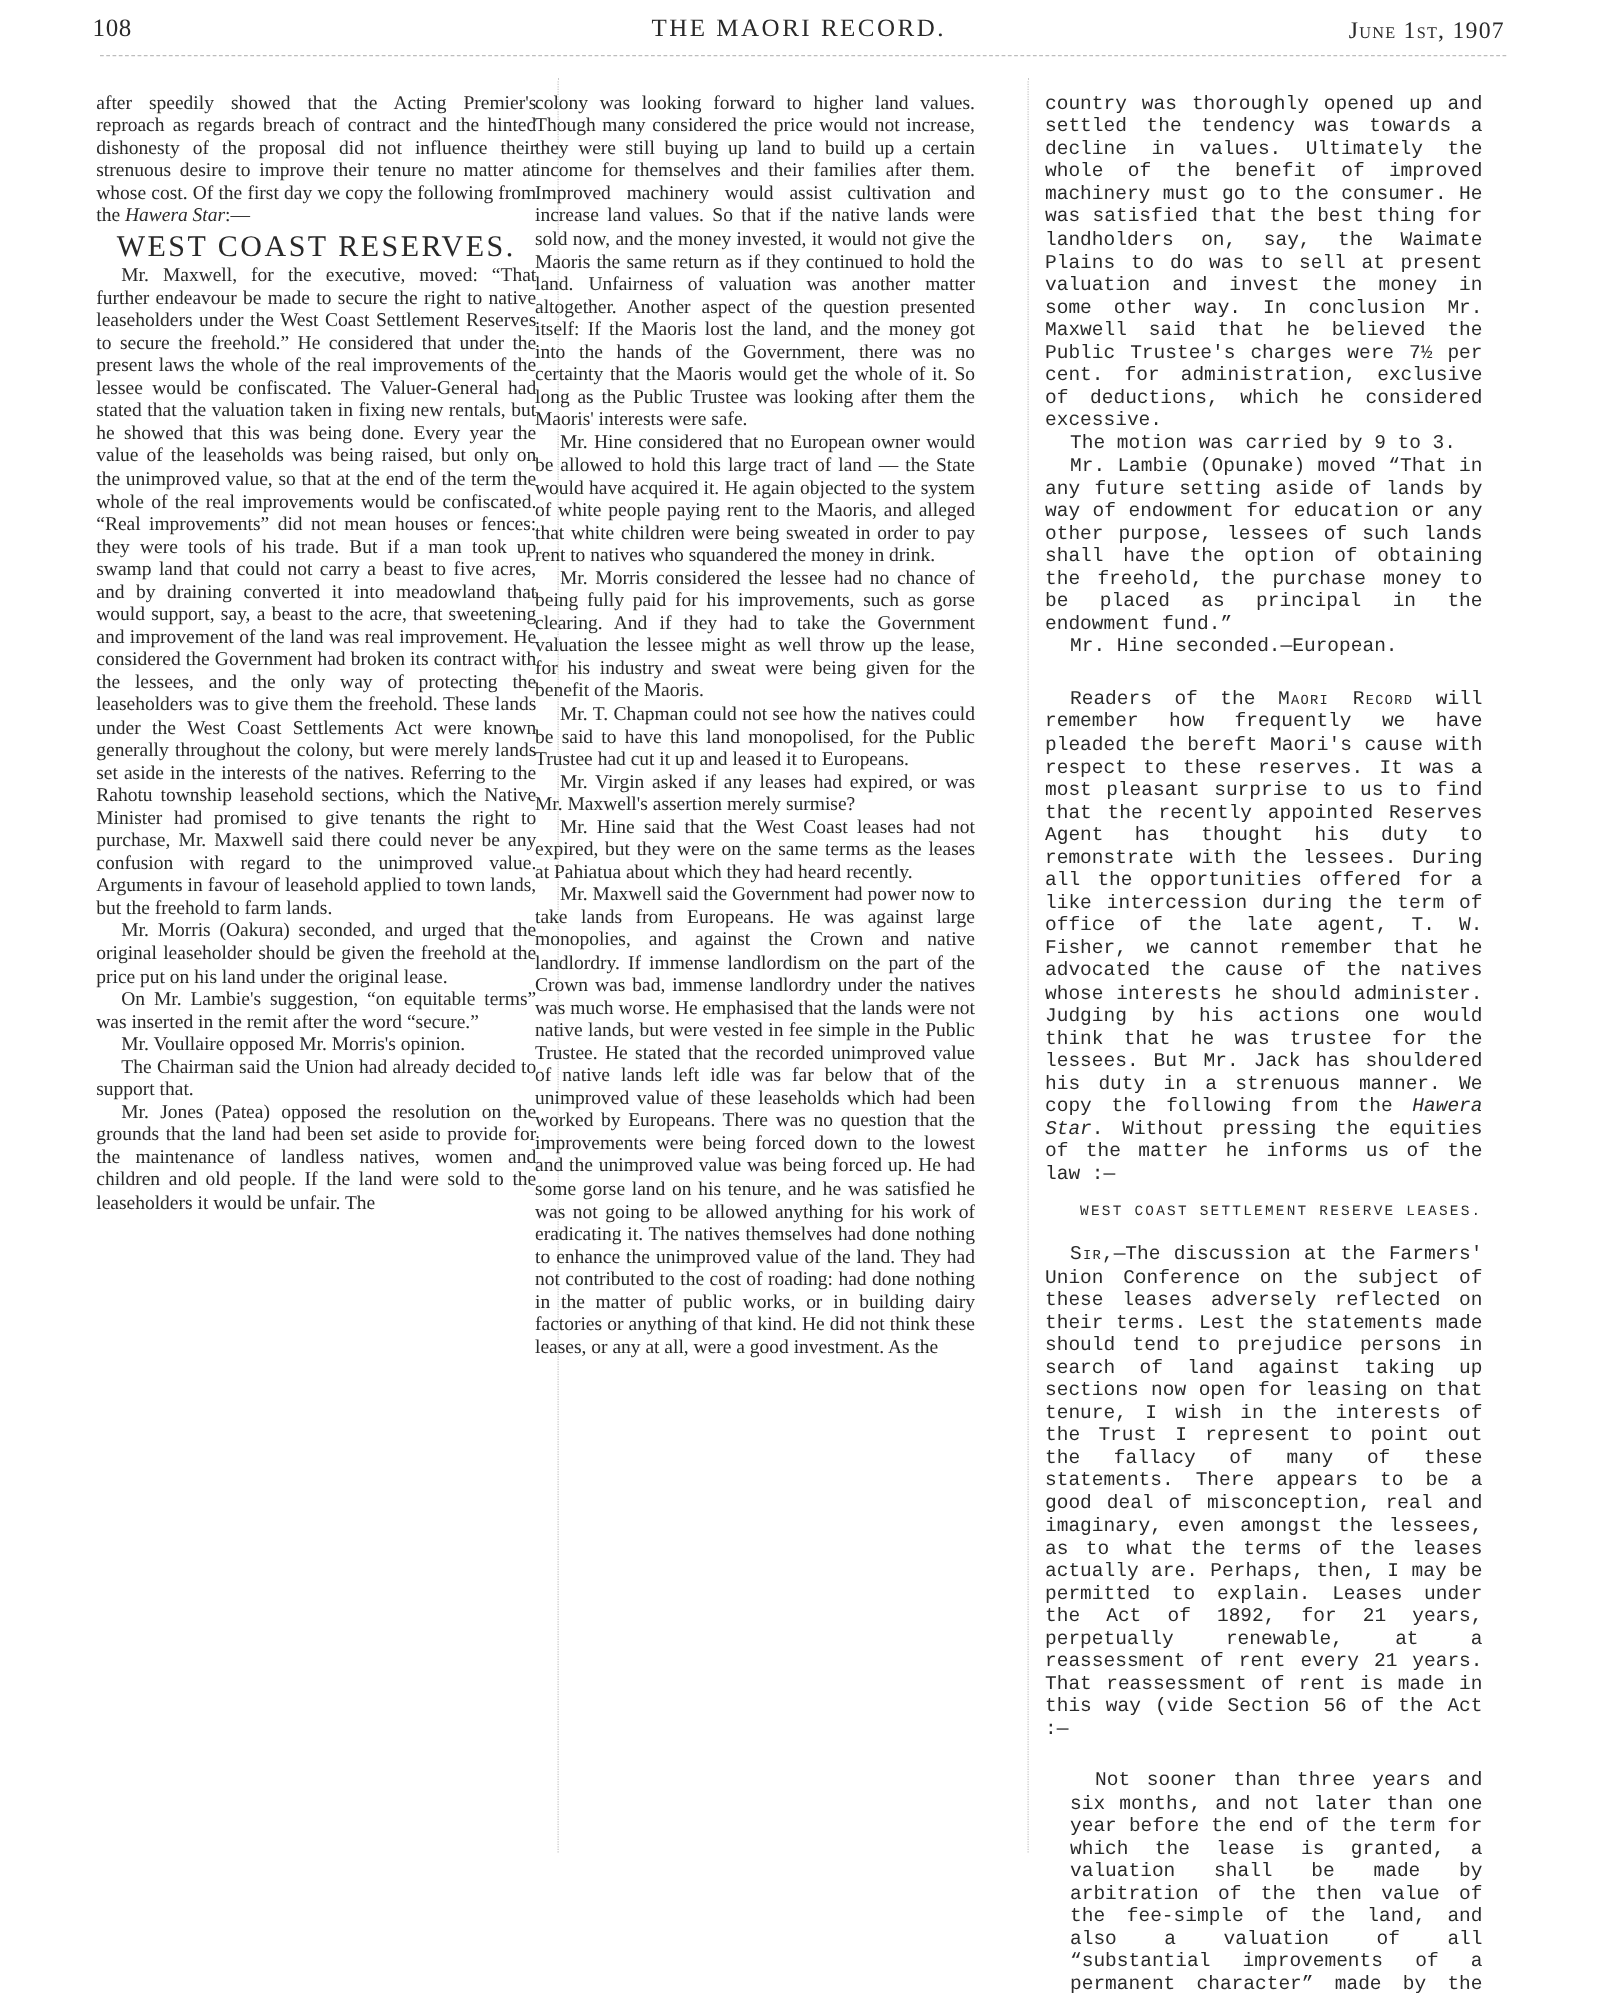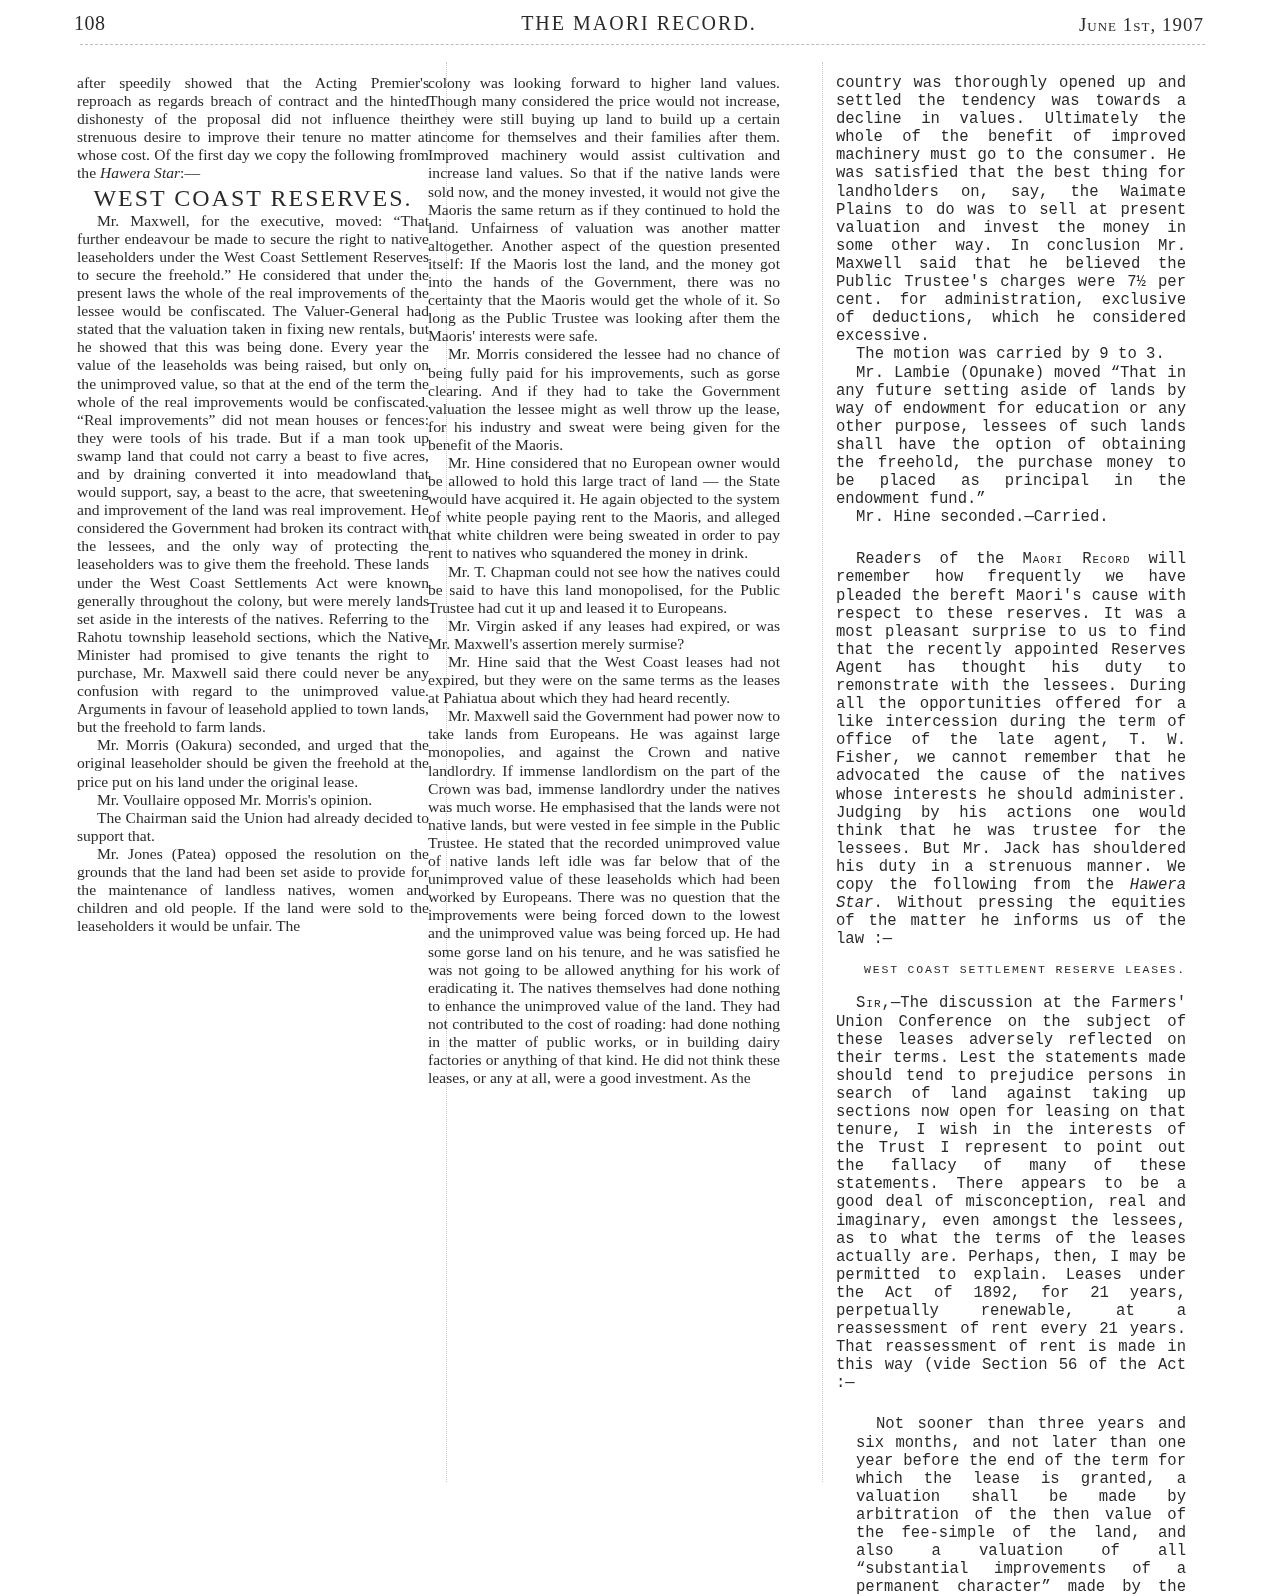--- a/index.html
+++ b/index.html
@@ -41,39 +41,40 @@
 <div class="top-rule"></div>
 
 <div class="sep sep1"></div>
 <div class="sep sep2"></div>
 
 <div class="col col1">
   <p class="cont"><span>after speedily showed that the Acting Premier's reproach as regards breach of contract and the hinted dishonesty of the proposal did not influence their strenuous desire to improve their tenure no matter at whose cost. Of the first day we copy the following from the </span><i>Hawera Star</i><span>:—</span></p>
   <div class="section-title">WEST COAST RESERVES.</div>
   <p class="ind">Mr. Maxwell, for the executive, moved: “That further endeavour be made to secure the right to native leaseholders under the West Coast Settlement Reserves to secure the freehold.” He considered that under the present laws the whole of the real improvements of the lessee would be confiscated. The Valuer-General had stated that the valuation taken in fixing new rentals, but he showed that this was being done. Every year the value of the leaseholds was being raised, but only on the unimproved value, so that at the end of the term the whole of the real improvements would be confiscated. “Real improvements” did not mean houses or fences: they were tools of his trade. But if a man took up swamp land that could not carry a beast to five acres, and by draining converted it into meadowland that would support, say, a beast to the acre, that sweetening and improvement of the land was real improvement. He considered the Government had broken its contract with the lessees, and the only way of protecting the leaseholders was to give them the freehold. These lands under the West Coast Settlements Act were known generally throughout the colony, but were merely lands set aside in the interests of the natives. Referring to the Rahotu township leasehold sections, which the Native Minister had promised to give tenants the right to purchase, Mr. Maxwell said there could never be any confusion with regard to the unimproved value. Arguments in favour of leasehold applied to town lands, but the freehold to farm lands.</p>
   <p class="ind">Mr. Morris (Oakura) seconded, and urged that the original leaseholder should be given the freehold at the price put on his land under the original lease.</p>
+  <p class="ind">On Mr. Lambie's suggestion, “on equitable terms” was inserted in the remit after the word “secure.”</p>
   <p class="ind">Mr. Voullaire opposed Mr. Morris's opinion.</p>
   <p class="ind">The Chairman said the Union had already decided to support that.</p>
   <p class="ind">Mr. Jones (Patea) opposed the resolution on the grounds that the land had been set aside to provide for the maintenance of landless natives, women and children and old people. If the land were sold to the leaseholders it would be unfair. The</p>
 </div>
 
 <div class="col col2">
   <p class="cont">colony was looking forward to higher land values. Though many considered the price would not increase, they were still buying up land to build up a certain income for themselves and their families after them. Improved machinery would assist cultivation and increase land values. So that if the native lands were sold now, and the money invested, it would not give the Maoris the same return as if they continued to hold the land. Unfairness of valuation was another matter altogether. Another aspect of the question presented itself: If the Maoris lost the land, and the money got into the hands of the Government, there was no certainty that the Maoris would get the whole of it. So long as the Public Trustee was looking after them the Maoris' interests were safe.</p>
+  <p class="ind">Mr. Hine considered that no European owner would be allowed to hold this large tract of land — the State would have acquired it. He again objected to the system of white people paying rent to the Maoris, and alleged that white children were being sweated in order to pay rent to natives who squandered the money in drink.</p>
   <p class="ind">Mr. Morris considered the lessee had no chance of being fully paid for his improvements, such as gorse clearing. And if they had to take the Government valuation the lessee might as well throw up the lease, for his industry and sweat were being given for the benefit of the Maoris.</p>
-  <p class="ind">Mr. Hine considered that no European owner would be allowed to hold this large tract of land — the State would have acquired it. He again objected to the system of white people paying rent to the Maoris, and alleged that white children were being sweated in order to pay rent to natives who squandered the money in drink.</p>
   <p class="ind">Mr. T. Chapman could not see how the natives could be said to have this land monopolised, for the Public Trustee had cut it up and leased it to Europeans.</p>
   <p class="ind">Mr. Virgin asked if any leases had expired, or was Mr. Maxwell's assertion merely surmise?</p>
   <p class="ind">Mr. Hine said that the West Coast leases had not expired, but they were on the same terms as the leases at Pahiatua about which they had heard recently.</p>
   <p class="ind">Mr. Maxwell said the Government had power now to take lands from Europeans. He was against large monopolies, and against the Crown and native landlordry. If immense landlordism on the part of the Crown was bad, immense landlordry under the natives was much worse. He emphasised that the lands were not native lands, but were vested in fee simple in the Public Trustee. He stated that the recorded unimproved value of native lands left idle was far below that of the unimproved value of these leaseholds which had been worked by Europeans. There was no question that the improvements were being forced down to the lowest and the unimproved value was being forced up. He had some gorse land on his tenure, and he was satisfied he was not going to be allowed anything for his work of eradicating it. The natives themselves had done nothing to enhance the unimproved value of the land. They had not contributed to the cost of roading: had done nothing in the matter of public works, or in building dairy factories or anything of that kind. He did not think these leases, or any at all, were a good investment. As the</p>
 </div>
 
 <div class="col col3">
   <p class="cont">country was thoroughly opened up and settled the tendency was towards a decline in values. Ultimately the whole of the benefit of improved machinery must go to the consumer. He was satisfied that the best thing for landholders on, say, the Waimate Plains to do was to sell at present valuation and invest the money in some other way. In conclusion Mr. Maxwell said that he believed the Public Trustee's charges were 7½ per cent. for administration, exclusive of deductions, which he considered excessive.</p>
   <p class="ind">The motion was carried by 9 to 3.</p>
   <p class="ind">Mr. Lambie (Opunake) moved “That in any future setting aside of lands by way of endowment for education or any other purpose, lessees of such lands shall have the option of obtaining the freehold, the purchase money to be placed as principal in the endowment fund.”</p>
-  <p class="ind">Mr. Hine seconded.—Carried.</p>
+  <p class="ind">Mr. Hine seconded.—European.</p>
   <p class="ind gap"><span>Readers of the </span><span class="sc">Maori Record</span><span> will remember how frequently we have pleaded the bereft Maori's cause with respect to these reserves. It was a most pleasant surprise to us to find that the recently appointed Reserves Agent has thought his duty to remonstrate with the lessees. During all the opportunities offered for a like intercession during the term of office of the late agent, T. W. Fisher, we cannot remember that he advocated the cause of the natives whose interests he should administer. Judging by his actions one would think that he was trustee for the lessees. But Mr. Jack has shouldered his duty in a strenuous manner. We copy the following from the </span><i>Hawera Star</i><span>. Without pressing the equities of the matter he informs us of the law :—</span></p>
   <div class="sub-title">WEST COAST SETTLEMENT RESERVE LEASES.</div>
   <p class="ind"><span class="sc">Sir</span><span>,—The discussion at the Farmers' Union Conference on the subject of these leases adversely reflected on their terms. Lest the statements made should tend to prejudice persons in search of land against taking up sections now open for leasing on that tenure, I wish in the interests of the Trust I represent to point out the fallacy of many of these statements. There appears to be a good deal of misconception, real and imaginary, even amongst the lessees, as to what the terms of the leases actually are. Perhaps, then, I may be permitted to explain. Leases under the Act of 1892, for 21 years, perpetually renewable, at a reassessment of rent every 21 years. That reassessment of rent is made in this way (vide Section 56 of the Act :—</span></p>
   <div class="quote">
     <p class="ind">Not sooner than three years and six months, and not later than one year before the end of the term for which the lease is granted, a valuation shall be made by arbitration of the then value of the fee-simple of the land, and also a valuation of all “substantial improvements of a permanent character” made by the lessee during the term and then in existence on the land. After the</p>
   </div>
 </div>
 
 </body></html>

